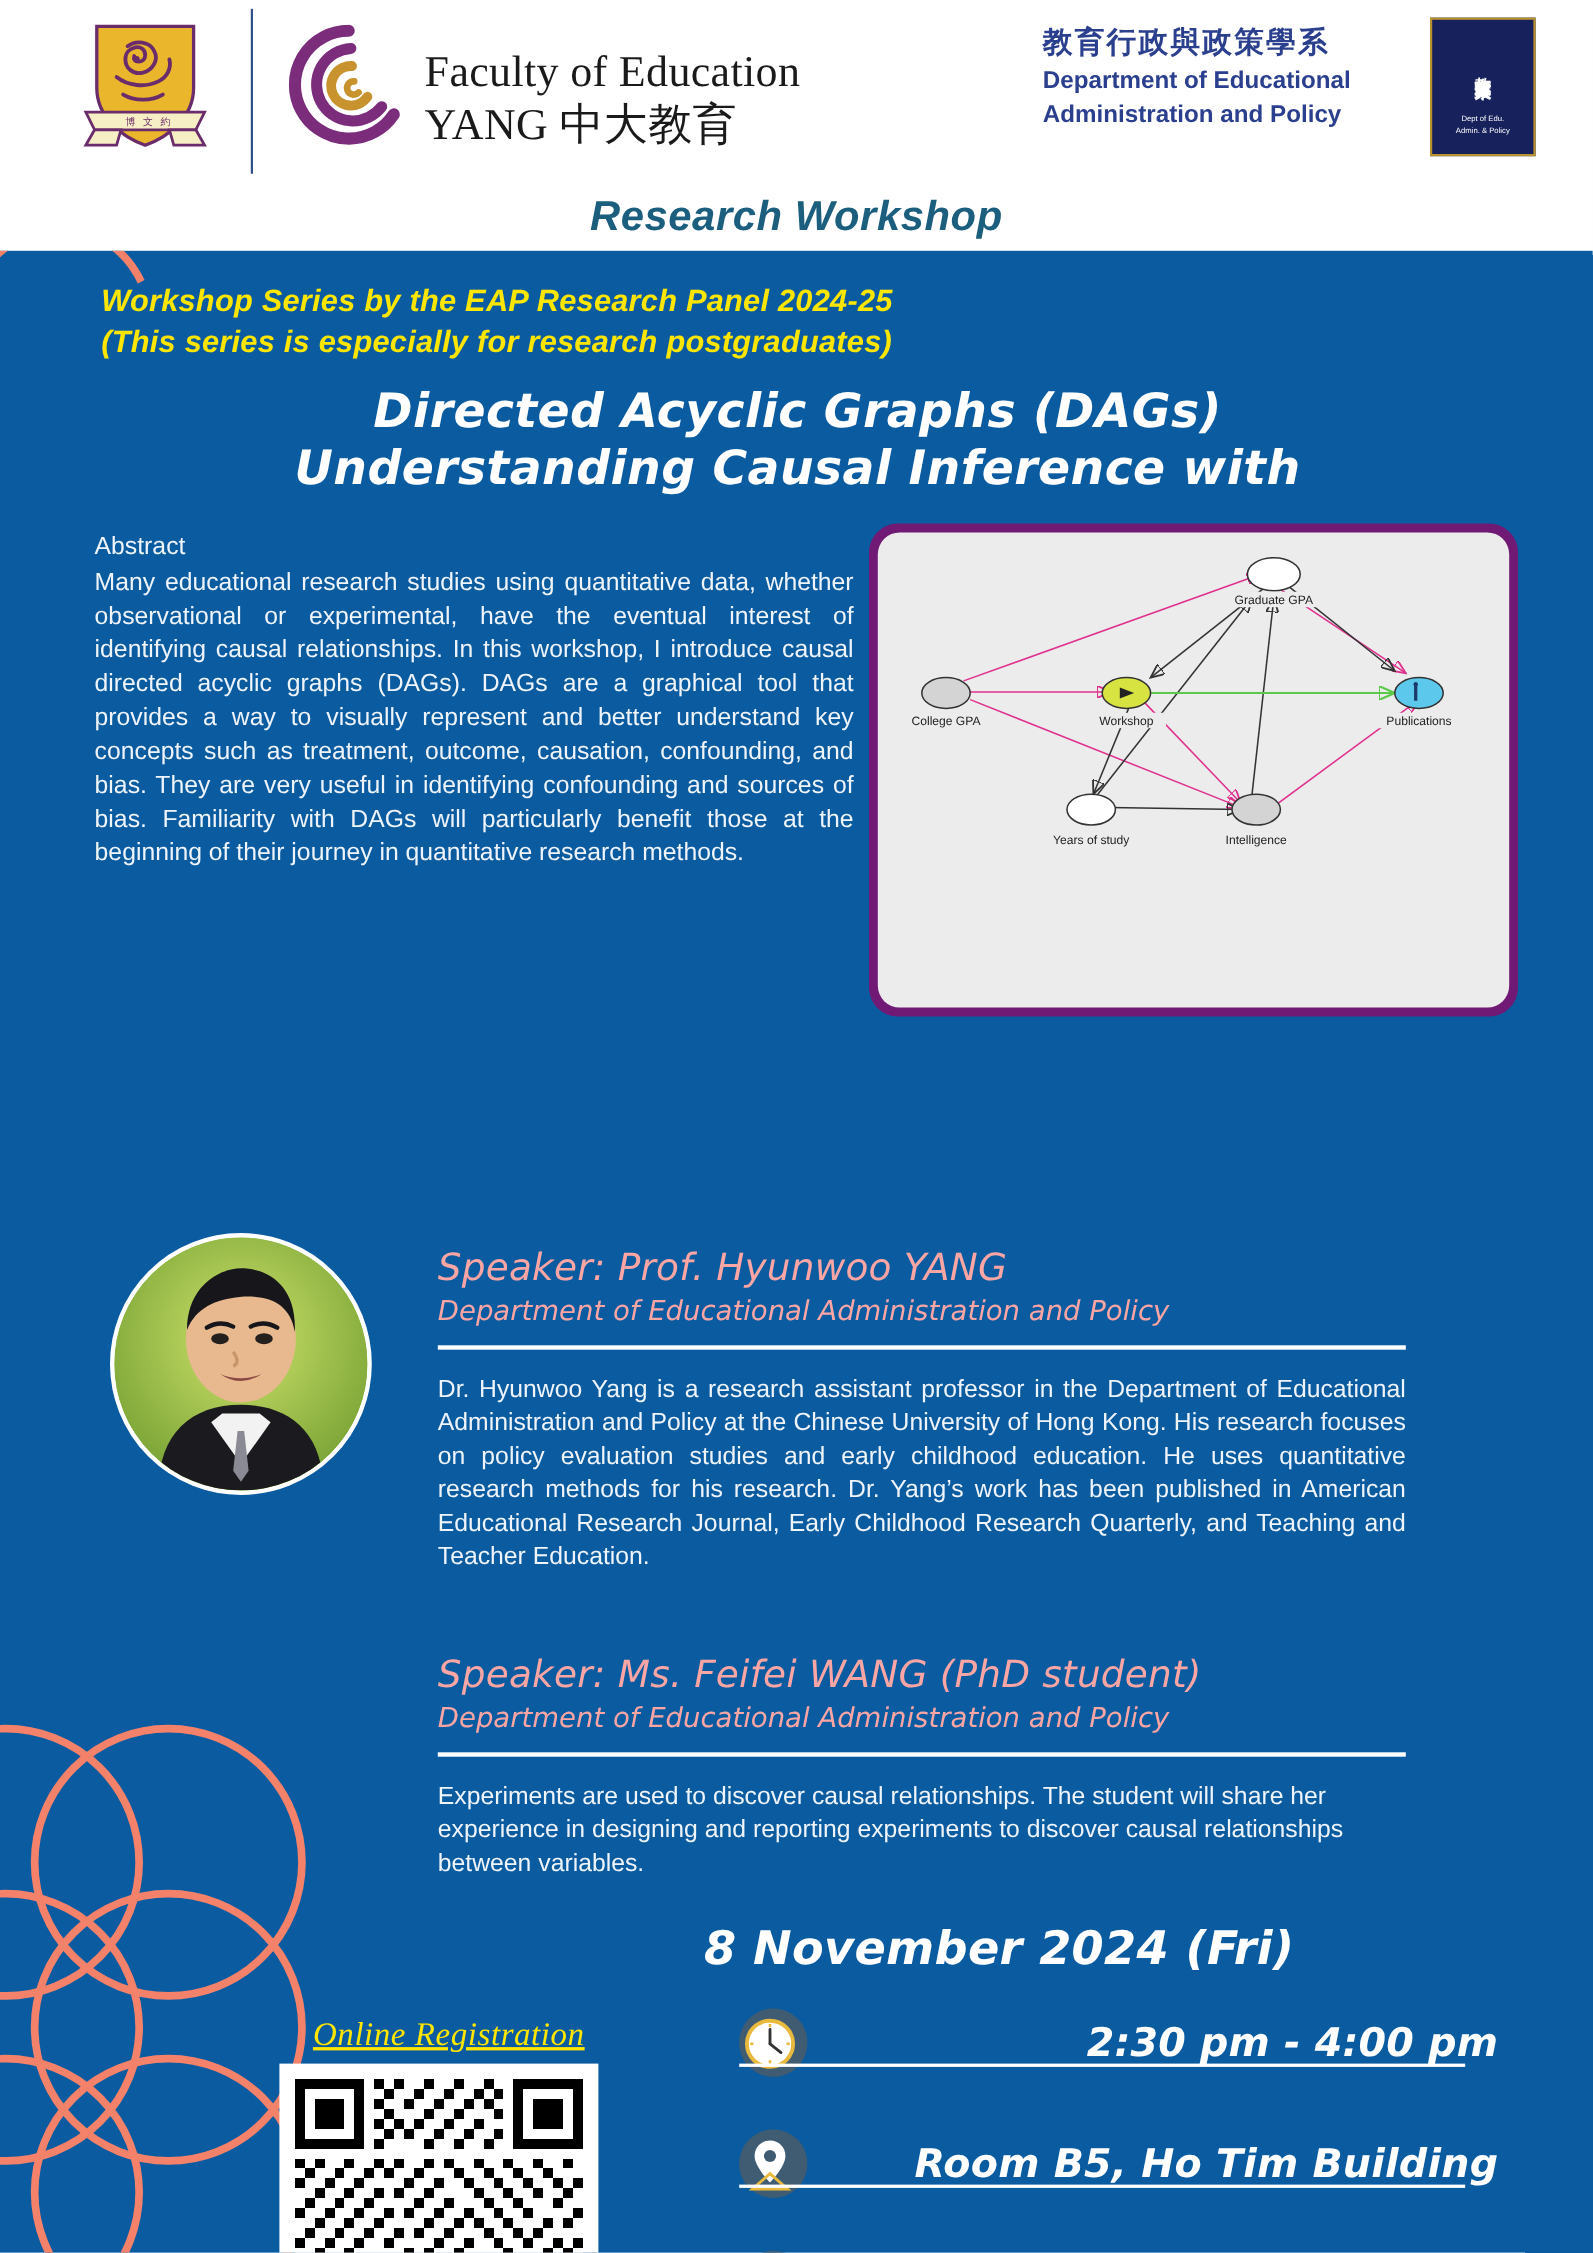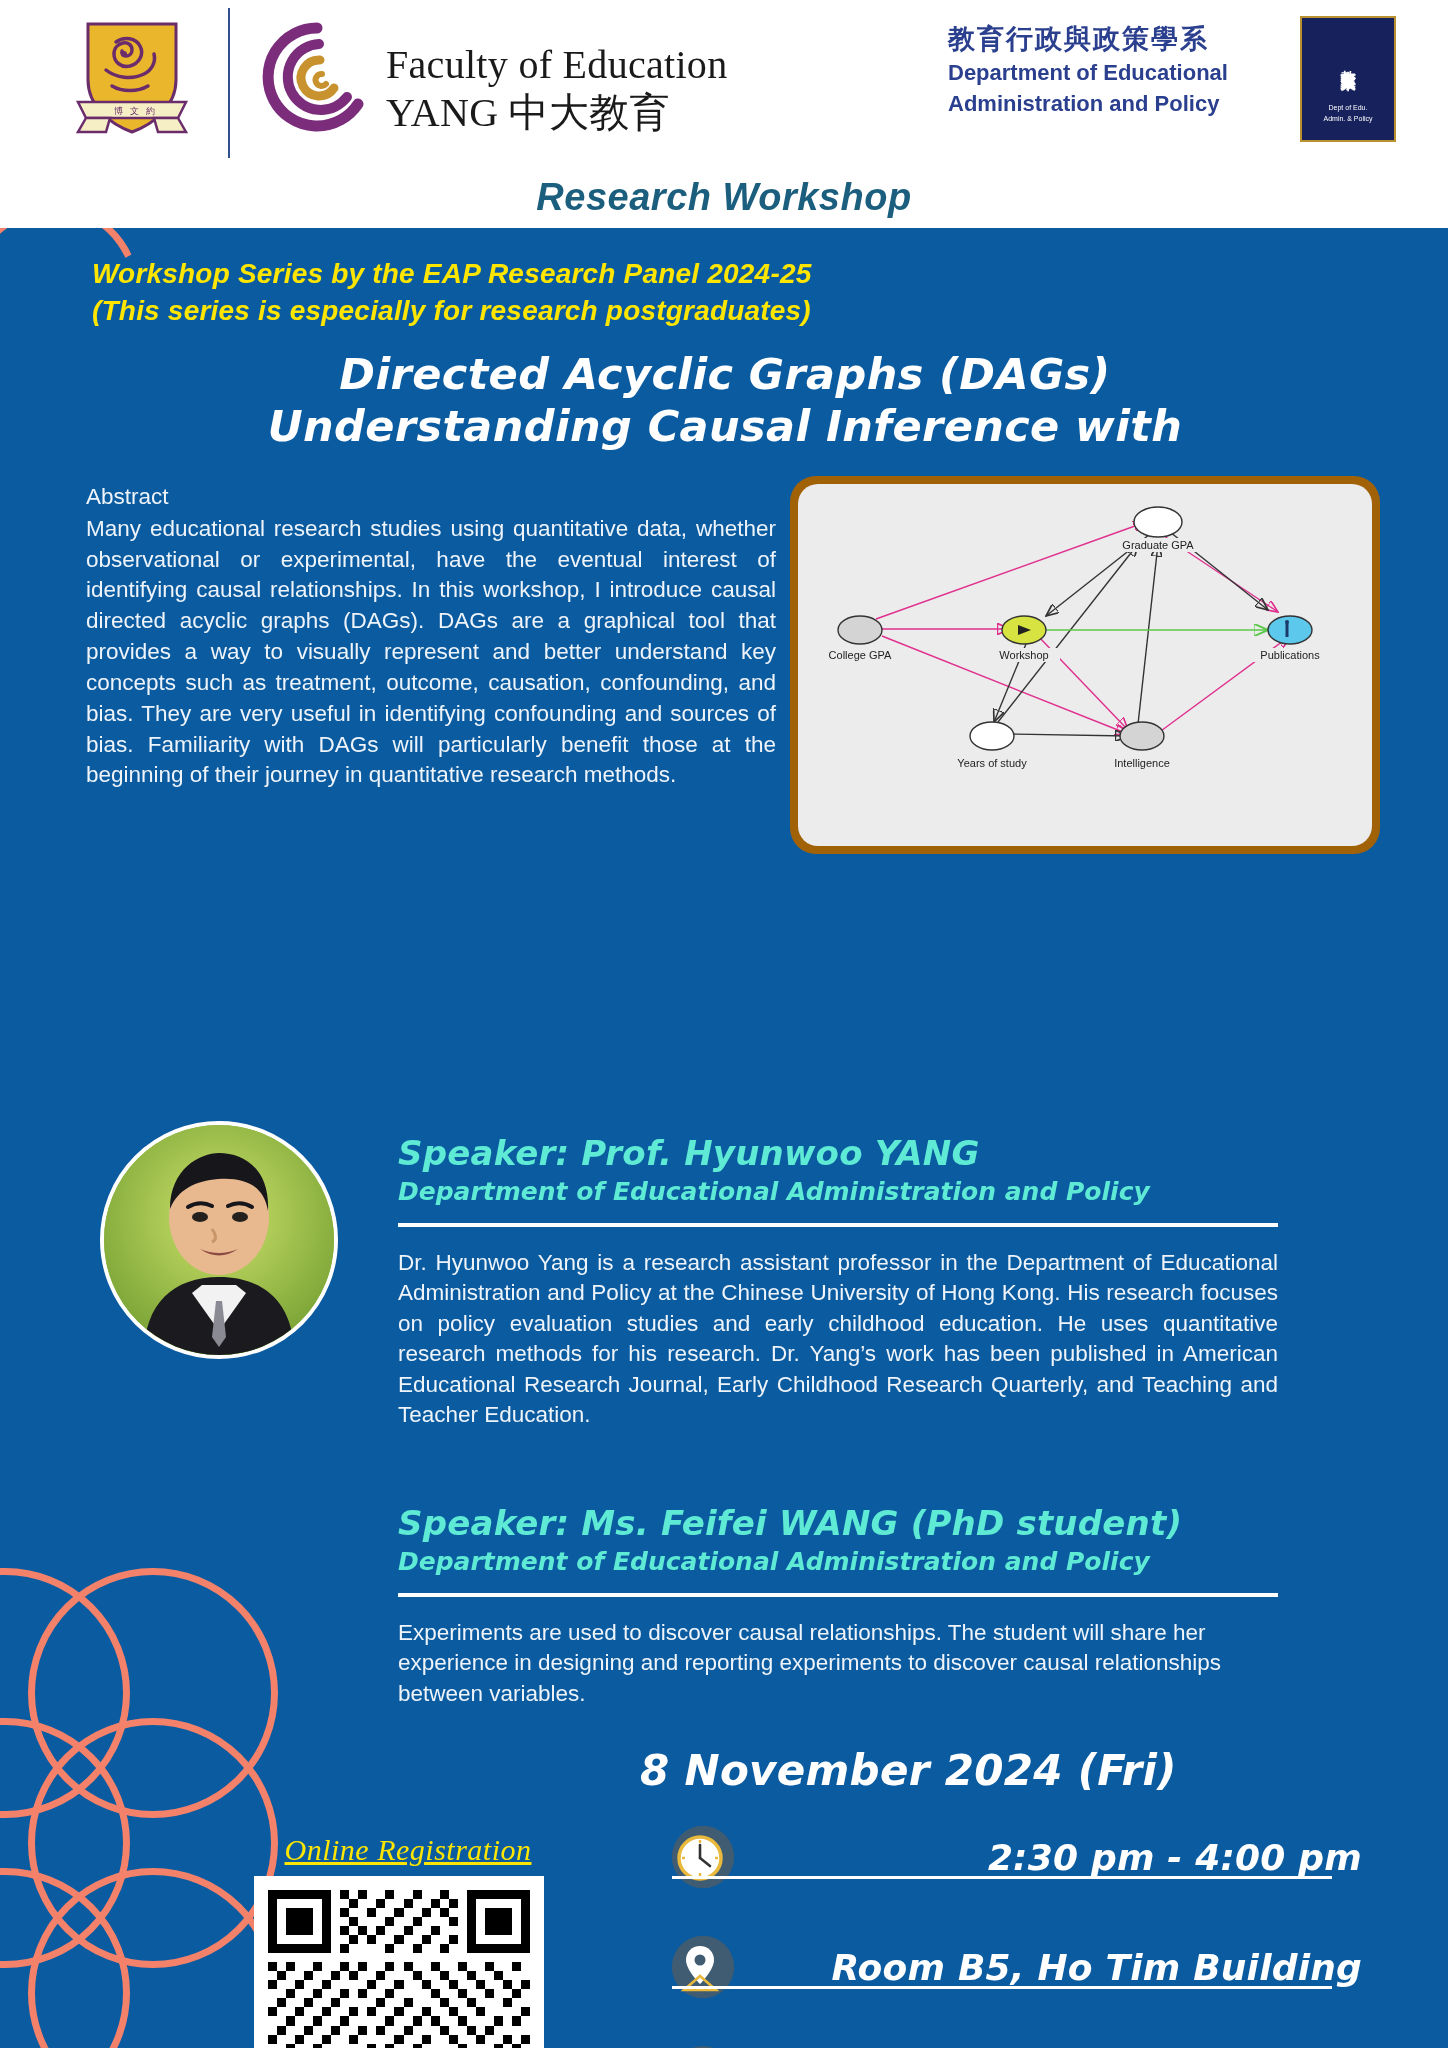--- a/index.html
+++ b/index.html
@@ -105,38 +105,38 @@
   
   .abstract {
     position: absolute; left: 86px; top: 254px; width: 690px;
     color: #eef4fa; font-size: 22.5px; line-height: 1.37;
     text-align: justify;
   }
   .abstract .lbl { display: block; text-align: left; margin-bottom: 1px; }
 
   
   .dag-card {
-    position: absolute; left: 790px; top: 248px; width: 590px; height: 378px;
-    background: #a16207; border-radius: 26px; padding: 8px;
+    position: absolute; left: 790px; top: 248px; width: 590px; height: 448px;
+    background: #701a75; border-radius: 26px; padding: 8px;
   }
   .dag-inner {
     width: 100%; height: 100%; background: #ececec; border-radius: 20px;
     position: relative; overflow: hidden;
   }
   .dag-inner svg { display: block; }
 
   
   .photo {
     position: absolute; left: 100px; top: 893px; width: 238px; height: 238px;
     border-radius: 50%; overflow: hidden; border: 4px solid #ffffff;
     background: #8bbf3c;
   }
   .spk-head {
-    position: absolute; color: #5eead4;
-    font-family: "DejaVu Sans", sans-serif; font-weight: bold; font-style: italic;
+    position: absolute; color: #fca5a5;
+    font-family: "DejaVu Sans", sans-serif; font-weight: normal; font-style: italic;
   }
   .spk1 { left: 398px; top: 905px; width: 890px; }
   .spk-name { font-size: 34px; letter-spacing: .2px; }
   .spk-dept { font-size: 25px; margin-top: 4px; }
   .rule {
     position: absolute; height: 4px; background: #ffffff;
   }
   .rule1 { left: 398px; top: 995px; width: 880px; }
   .bio1 {
     position: absolute; left: 398px; top: 1020px; width: 880px;

